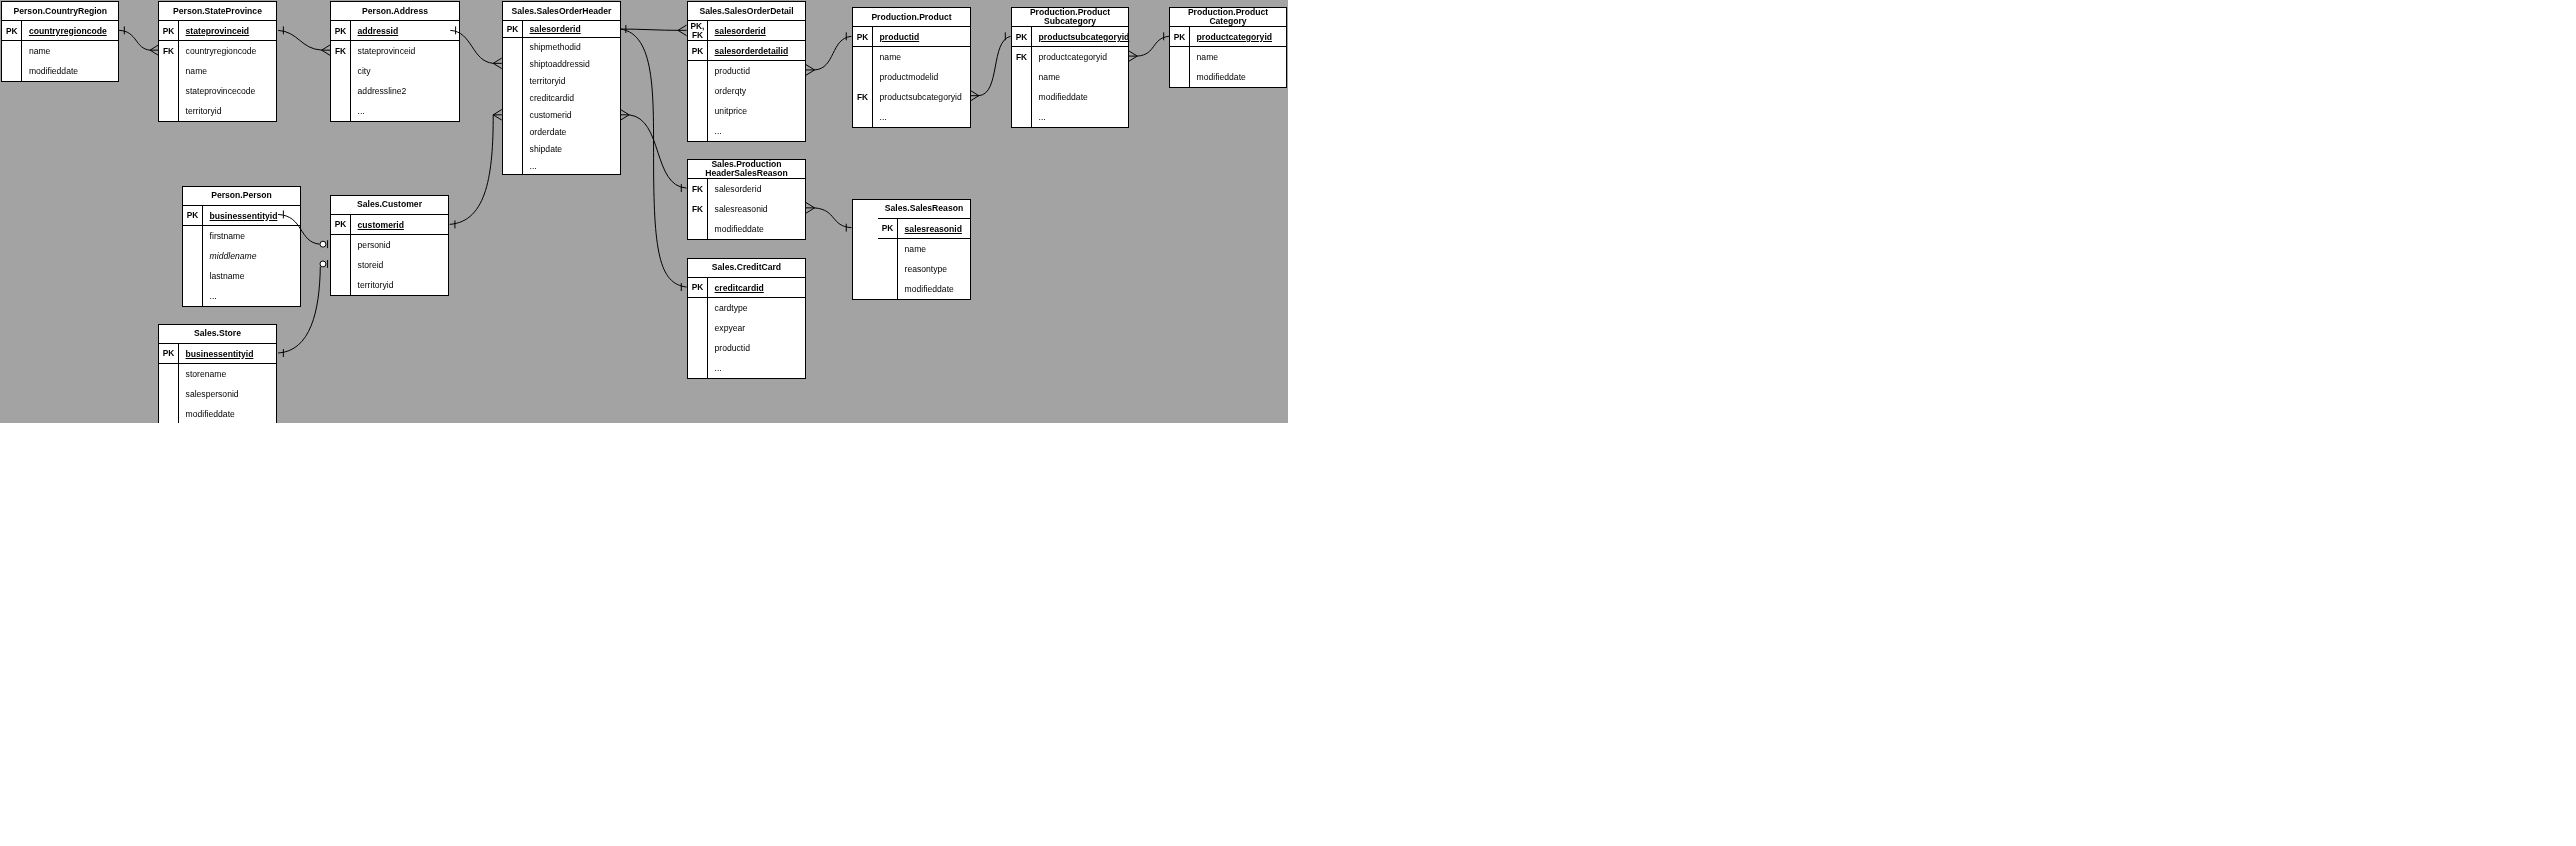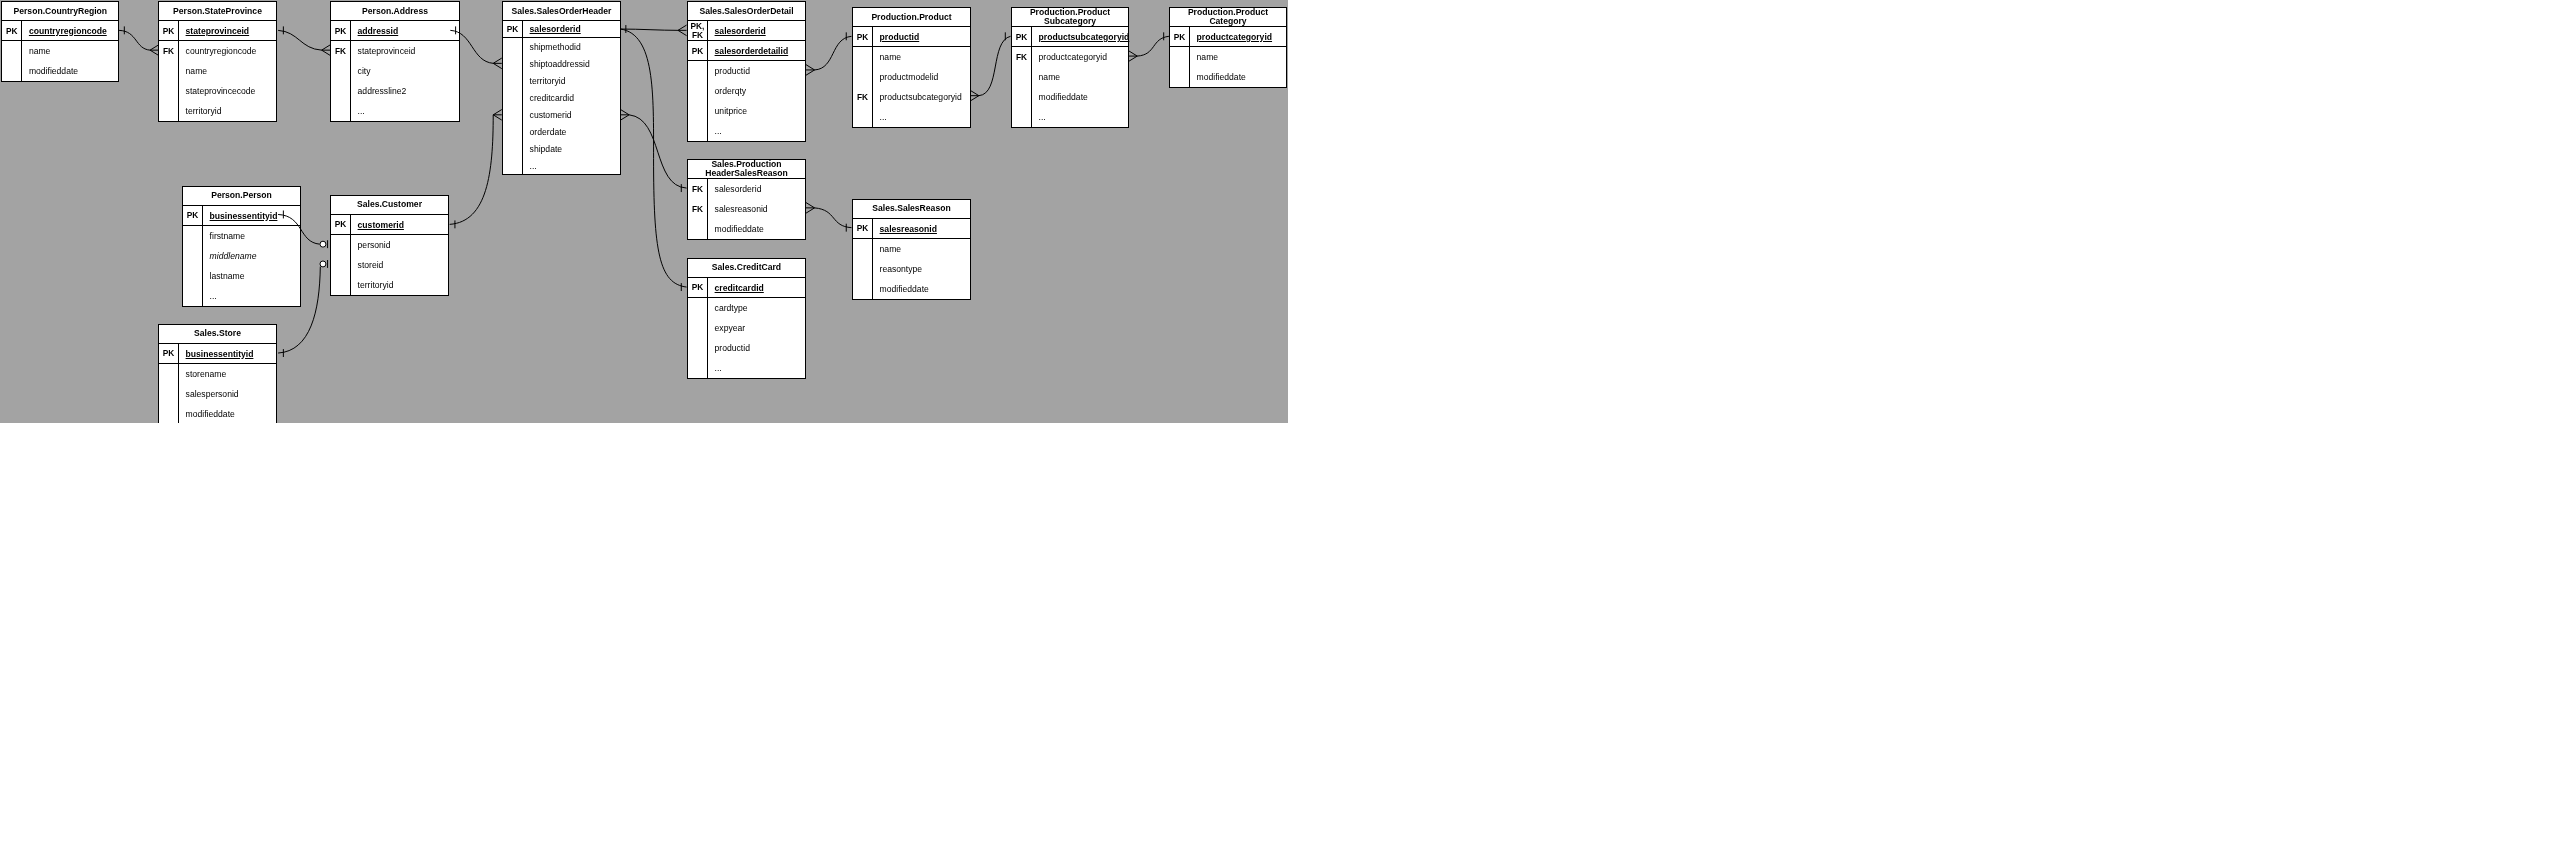--- a/index.html
+++ b/index.html
@@ -293,21 +293,21 @@
             <div class="bslot" style="height: 20px;">FK</div>
             <div class="bslot" style="height: 20px;"></div>
           </div>
           <div style="flex: 1 1 0%;">
             <div class="fslot" style="height: 20px;">salesorderid</div>
             <div class="fslot" style="height: 20px;">salesreasonid</div>
             <div class="fslot" style="height: 20px;">modifieddate</div>
           </div>
         </div>
       </div>
-      <div class="tbl" style="left: 852px; top: 199px; width: 119px;">
+      <div class="tbl" style="left: 852px; top: 199px; width: 119px; padding-left: 25px;">
         <div class="tbl-title">Sales.SalesReason</div>
         <div class="krow" style="height: 20px;">
           <div class="kcell">PK</div>
           <div class="fcell">
             <span class="pkname">salesreasonid</span>
           </div>
         </div>
         <div class="tbody-row">
           <div class="bkcol">
             <div class="bslot" style="height: 20px;"></div>

